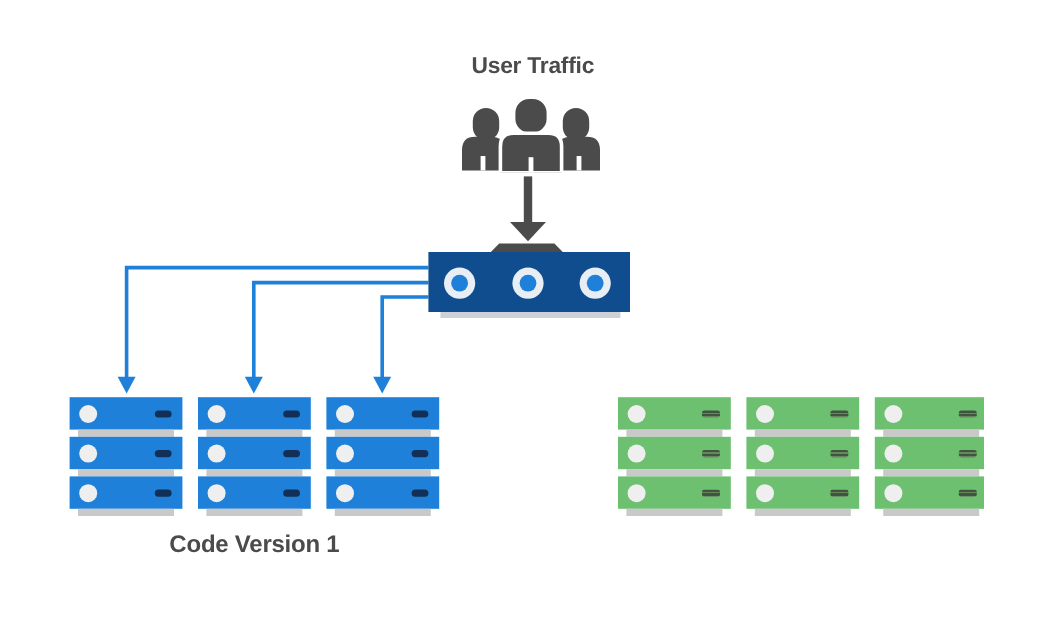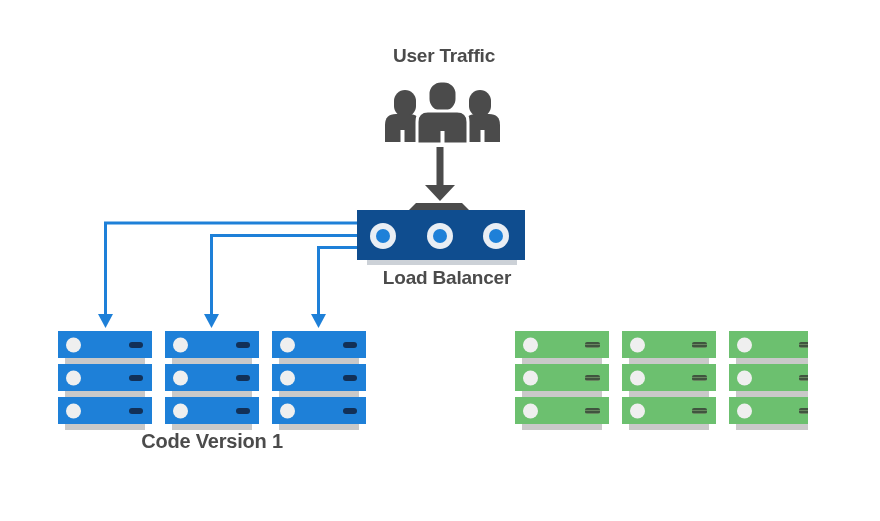--- a/index.html
+++ b/index.html
@@ -1,18 +1,19 @@
 <!DOCTYPE html>
 <html style="--bright-blue: #1e80d8; --deep-blue: #0f4d8f; --green: #6cc06f; --navy-vent: #123057; --green-vent: #40553f; --dark-gray: #4b4b4b; --shadow-gray: #c9c9c9; --led-white: #efefef; --ring-white: #e9eef4; --lb-shadow: #ccd1d7;"><head>
 <meta charset="utf-8">
 <style>
   html,body{margin:0;padding:0;background:#fff;}
   .canvas{
     position:relative;width:808px;height:521px;background:#fff;overflow:hidden;
     font-family:"Liberation Sans", sans-serif;
+    padding-left:12px;
   }
   .label{
     position:absolute;color:var(--dark-gray,#4b4b4b);font-weight:700;
     text-align:center;letter-spacing:-0.2px;white-space:nowrap;
   }
   .title-user{left:344px;top:45px;width:200px;font-size:19px;}
   .lb-label{left:347px;top:267px;width:200px;font-size:19px;}
 
   .users-icon{position:absolute;left:385px;top:80px;width:115px;height:64px;}
   .users-icon .person{fill:var(--dark-gray,#4b4b4b);}
@@ -61,21 +62,21 @@
   .server.blue .vent{
     position:absolute;right:9px;top:50%;transform:translateY(-50%);
     width:14px;height:6px;border-radius:3px;background:var(--navy-vent,#123057);
   }
   .server.green .vent{
     position:absolute;right:9px;top:50%;transform:translateY(-50%);
     width:15px;height:6px;border-radius:2px;
     background:repeating-linear-gradient(180deg,
       var(--green-vent,#40553f) 0 2px, #67875f 2px 3px);
   }
-  .cluster-label{position:static;display:block;font-size:20px;}
+  .cluster-label{position:static;display:block;margin-top:13px;font-size:20px;}
 </style>
 </head>
 <body>
 
 <div class="canvas">
 
   <div class="label title-user">User Traffic</div>
 
   <svg class="users-icon" viewBox="0 0 115 64" aria-hidden="true">
     <g>
@@ -121,21 +122,20 @@
         <span class="dot"></span>
       </span>
     <span class="port p2">
         <span class="dot"></span>
       </span>
     <span class="port p3">
         <span class="dot"></span>
       </span>
   </div>
   <div class="lb-shadow"></div>
-  <div class="label lb-label">Load Balancer</div>
 
   <div class="cluster cluster-blue">
     <div class="stacks">
       <div class="stack">
         <div class="server blue">
             <span class="led"></span>
             <span class="vent"></span>
           </div>
         <div class="server blue">
             <span class="led"></span>

